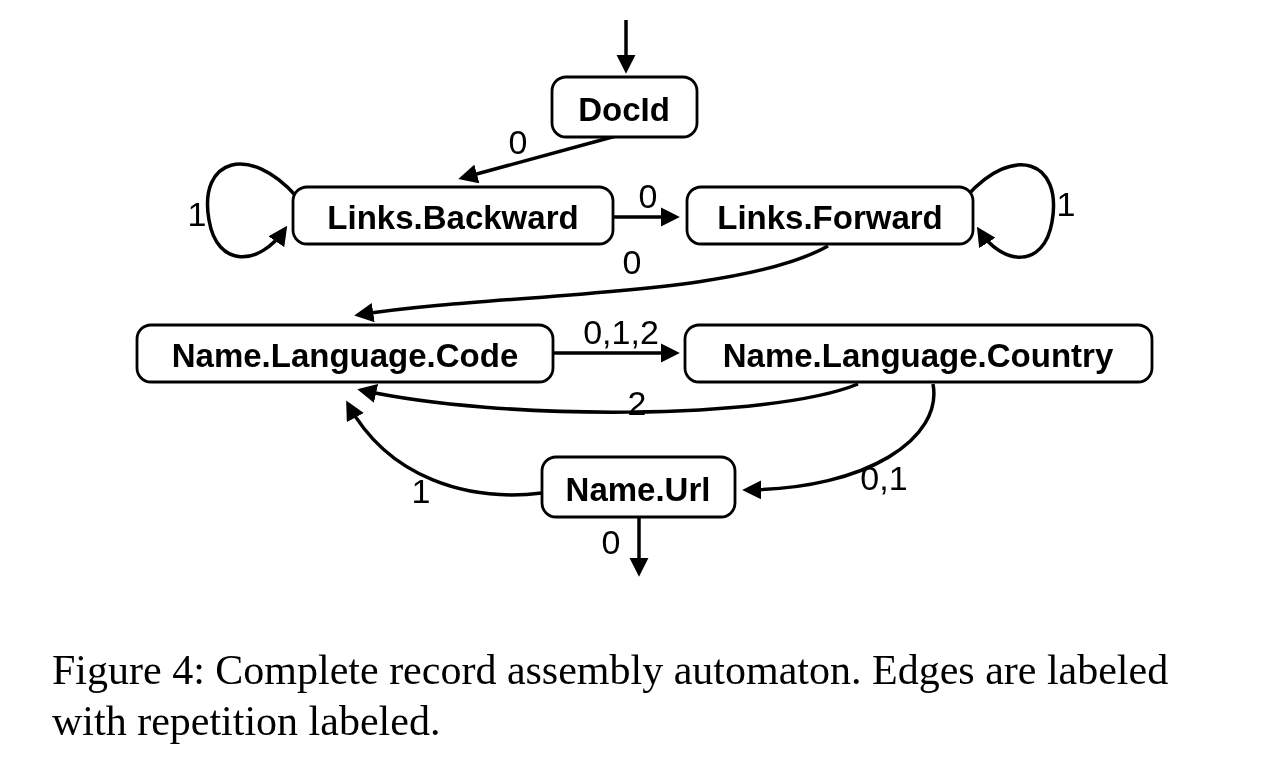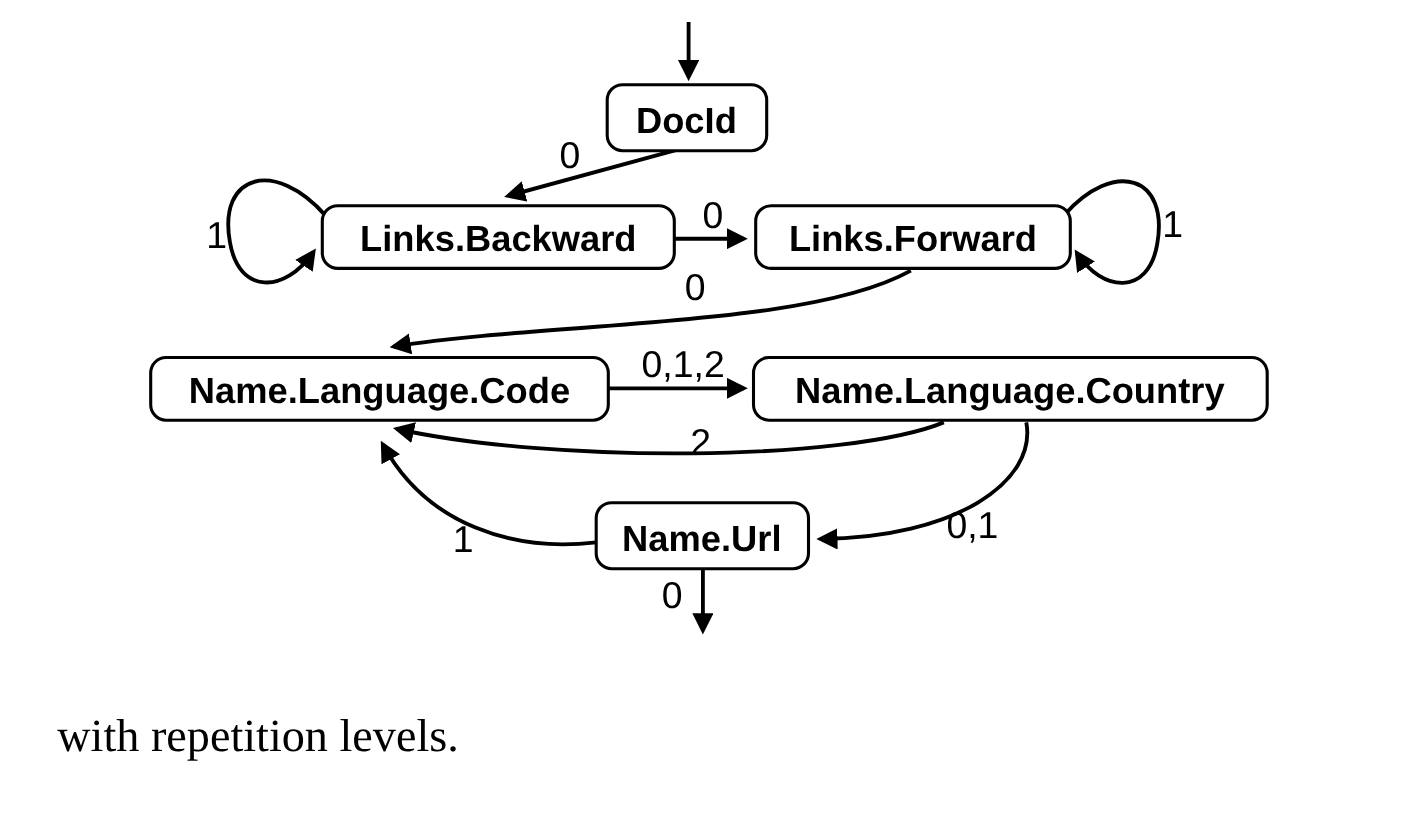--- a/index.html
+++ b/index.html
@@ -118,16 +118,17 @@
       <text class="node-label" x="918" y="355">Name.Language.Country</text>
     </g>
 
     <g>
       <rect class="node-box" x="542" y="457" width="193" height="60" rx="14"></rect>
       <text class="node-label" x="638" y="489">Name.Url</text>
     </g>
   </svg>
 
   <div id="caption">
-    <div>with repetition levels.</div>
+    <div>Figure 4: Complete record assembly automaton. Edges are labeled</div>
+    <div>with repetition labeled.</div>
   </div>
 
 </div>
 
 </body></html>

